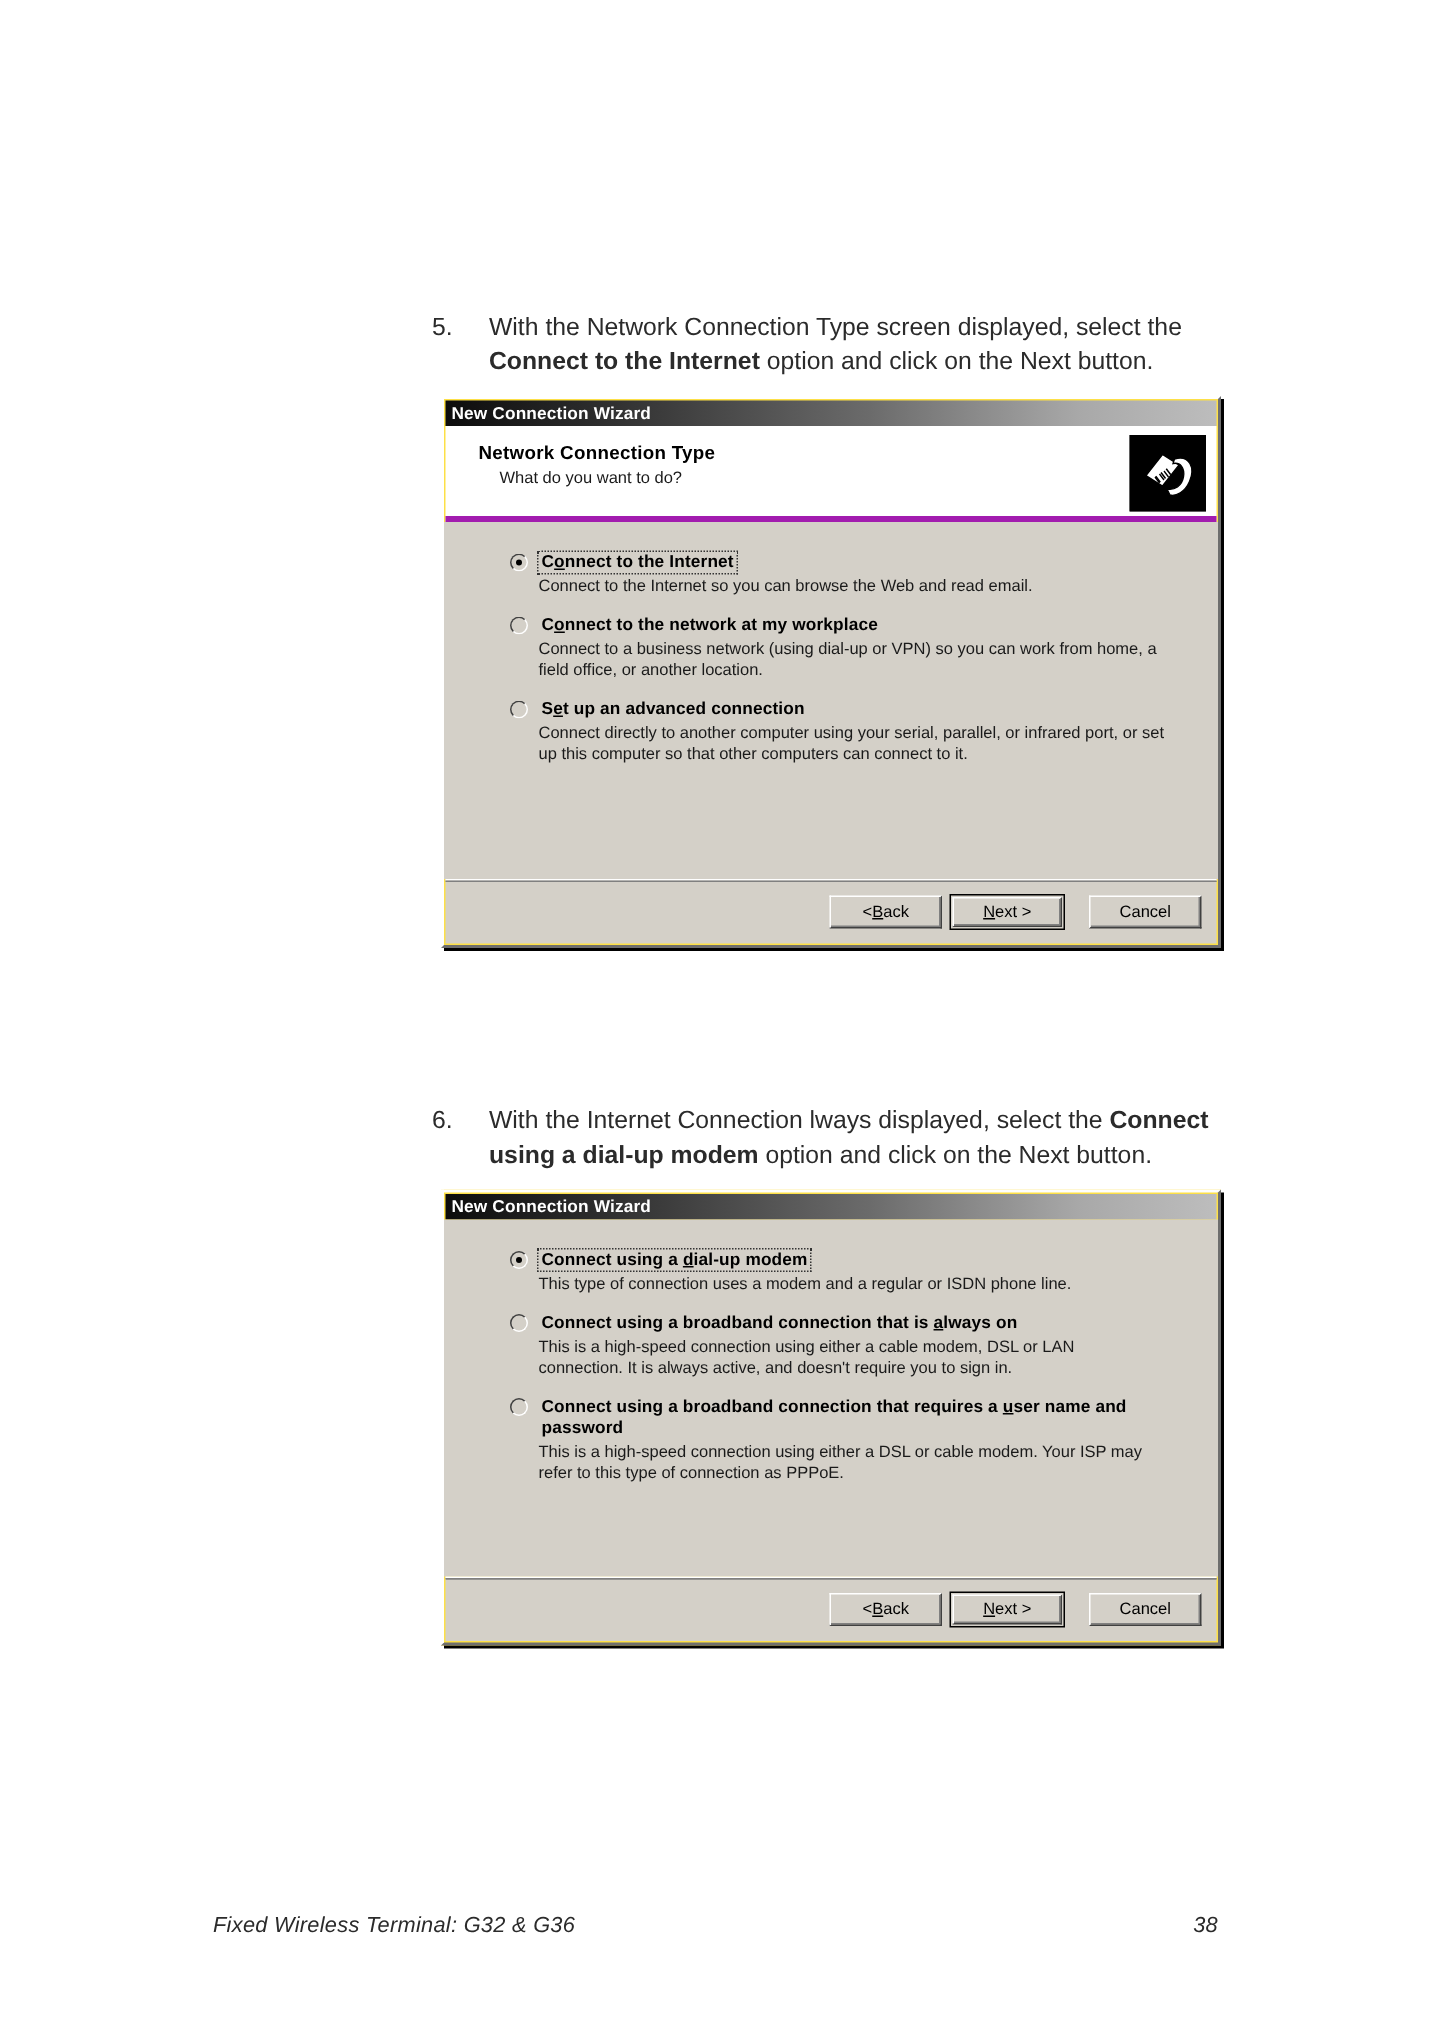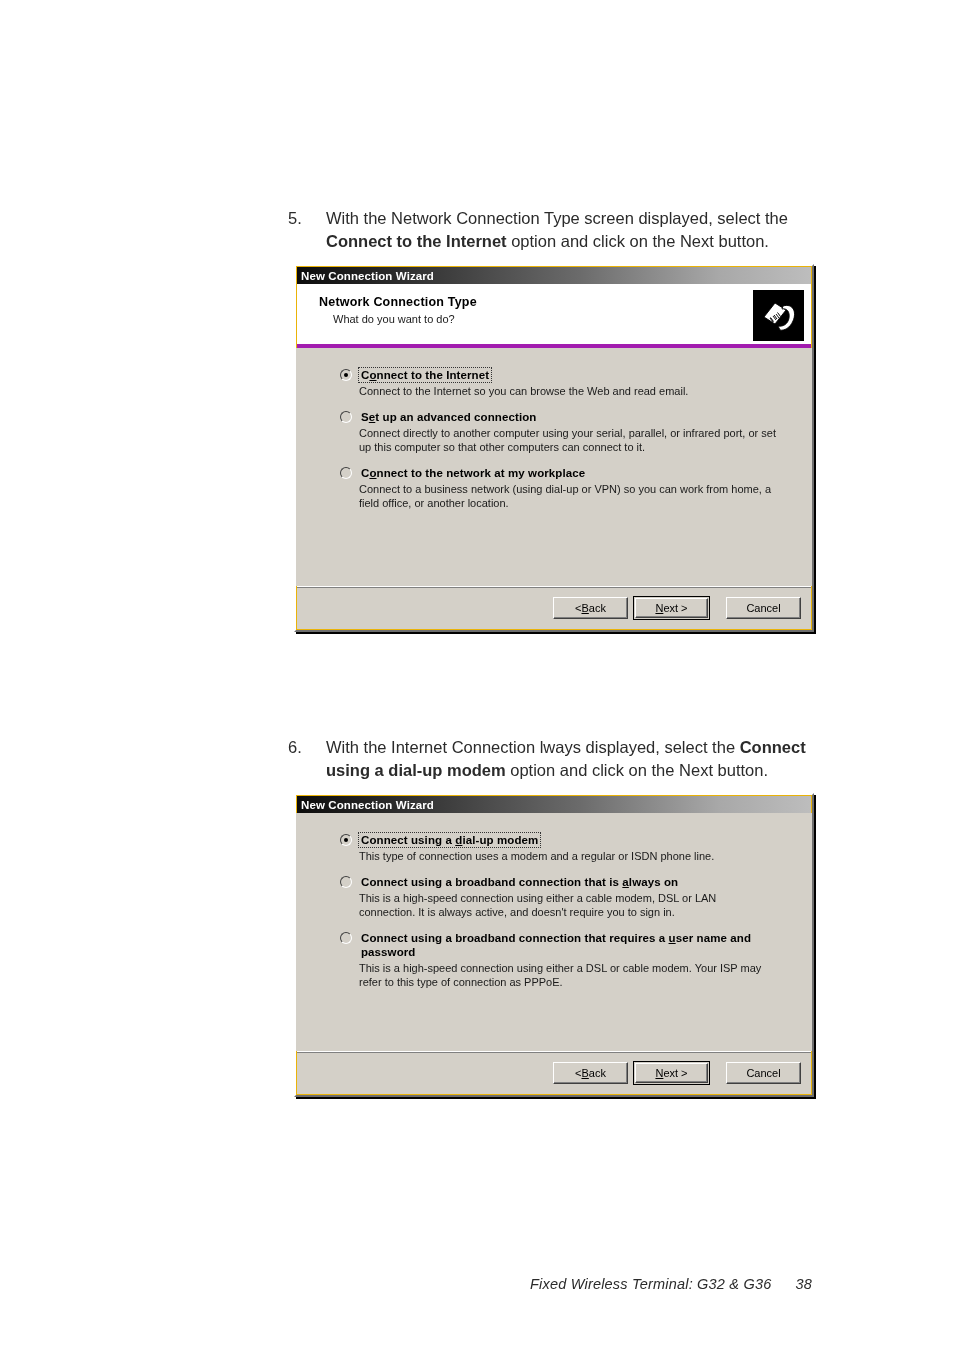--- a/index.html
+++ b/index.html
@@ -39,21 +39,21 @@
   }
   .step-body b { font-weight: bold; }
 
   #step5 { left: 288px; top: 207px; width: 560px; }
   #step6 { left: 288px; top: 736px; width: 566px; }
 
   
   .wizard {
     position: absolute;
     width: 520px;
-    background: #eab308;
+    background: #fde047;
     border-top: 2px solid #ffffff;
     border-left: 2px solid #ffffff;
     border-right: 2px solid #6e6e6e;
     border-bottom: 2px solid #6e6e6e;
     box-shadow: 2px 2px 0 0 #000000;
     font-size: 11px;
   }
   #wizard1 { left: 294px; top: 264px; }
   #wizard2 { left: 294px; top: 793px; }
 
@@ -224,21 +224,21 @@
   .btn-gap-lg { margin-left: 16px; }
   .btn-wrap { display: flex; align-items: center; }
 
   
   .page-footer {
     position: absolute;
     left: 142px;
     right: 142px;
     top: 1276px;
     display: flex;
-    justify-content: flex-end;
+    justify-content: space-between;
     align-items: baseline;
     font-style: italic;
     font-size: 14.5px;
     color: #2b2b2b;
     letter-spacing: 0.2px;
     gap: 24px;
   }
 </style>
 </head>
 <body>
@@ -279,31 +279,31 @@
         <div class="opt-head">
           <span class="radio checked"></span>
           <span class="opt-label focused"><span>C</span><u>o</u><span>nnect to the Internet</span></span>
         </div>
         <div class="opt-desc">Connect to the Internet so you can browse the Web and read email.</div>
       </div>
 
       <div class="opt">
         <div class="opt-head">
           <span class="radio"></span>
+          <span class="opt-label"><span>C</span><u>o</u><span>nnect to the network at my workplace</span></span>
+        </div>
+        <div class="opt-desc">Connect to a business network (using dial-up or VPN) so you can work from home, a field office, or another location.</div>
+      </div>
+
+      <div class="opt">
+        <div class="opt-head">
+          <span class="radio"></span>
           <span class="opt-label"><span>S</span><u>e</u><span>t up an advanced connection</span></span>
         </div>
         <div class="opt-desc">Connect directly to another computer using your serial, parallel, or infrared port, or set up this computer so that other computers can connect to it.</div>
-      </div>
-
-      <div class="opt">
-        <div class="opt-head">
-          <span class="radio"></span>
-          <span class="opt-label"><span>C</span><u>o</u><span>nnect to the network at my workplace</span></span>
-        </div>
-        <div class="opt-desc">Connect to a business network (using dial-up or VPN) so you can work from home, a field office, or another location.</div>
       </div>
 
     </div>
     <div class="wiz-footer">
       <div class="btn-wrap">
         <button class="btn">
             <span>&lt; </span>
             <u>B</u>
             <span>ack</span>
           </button>

